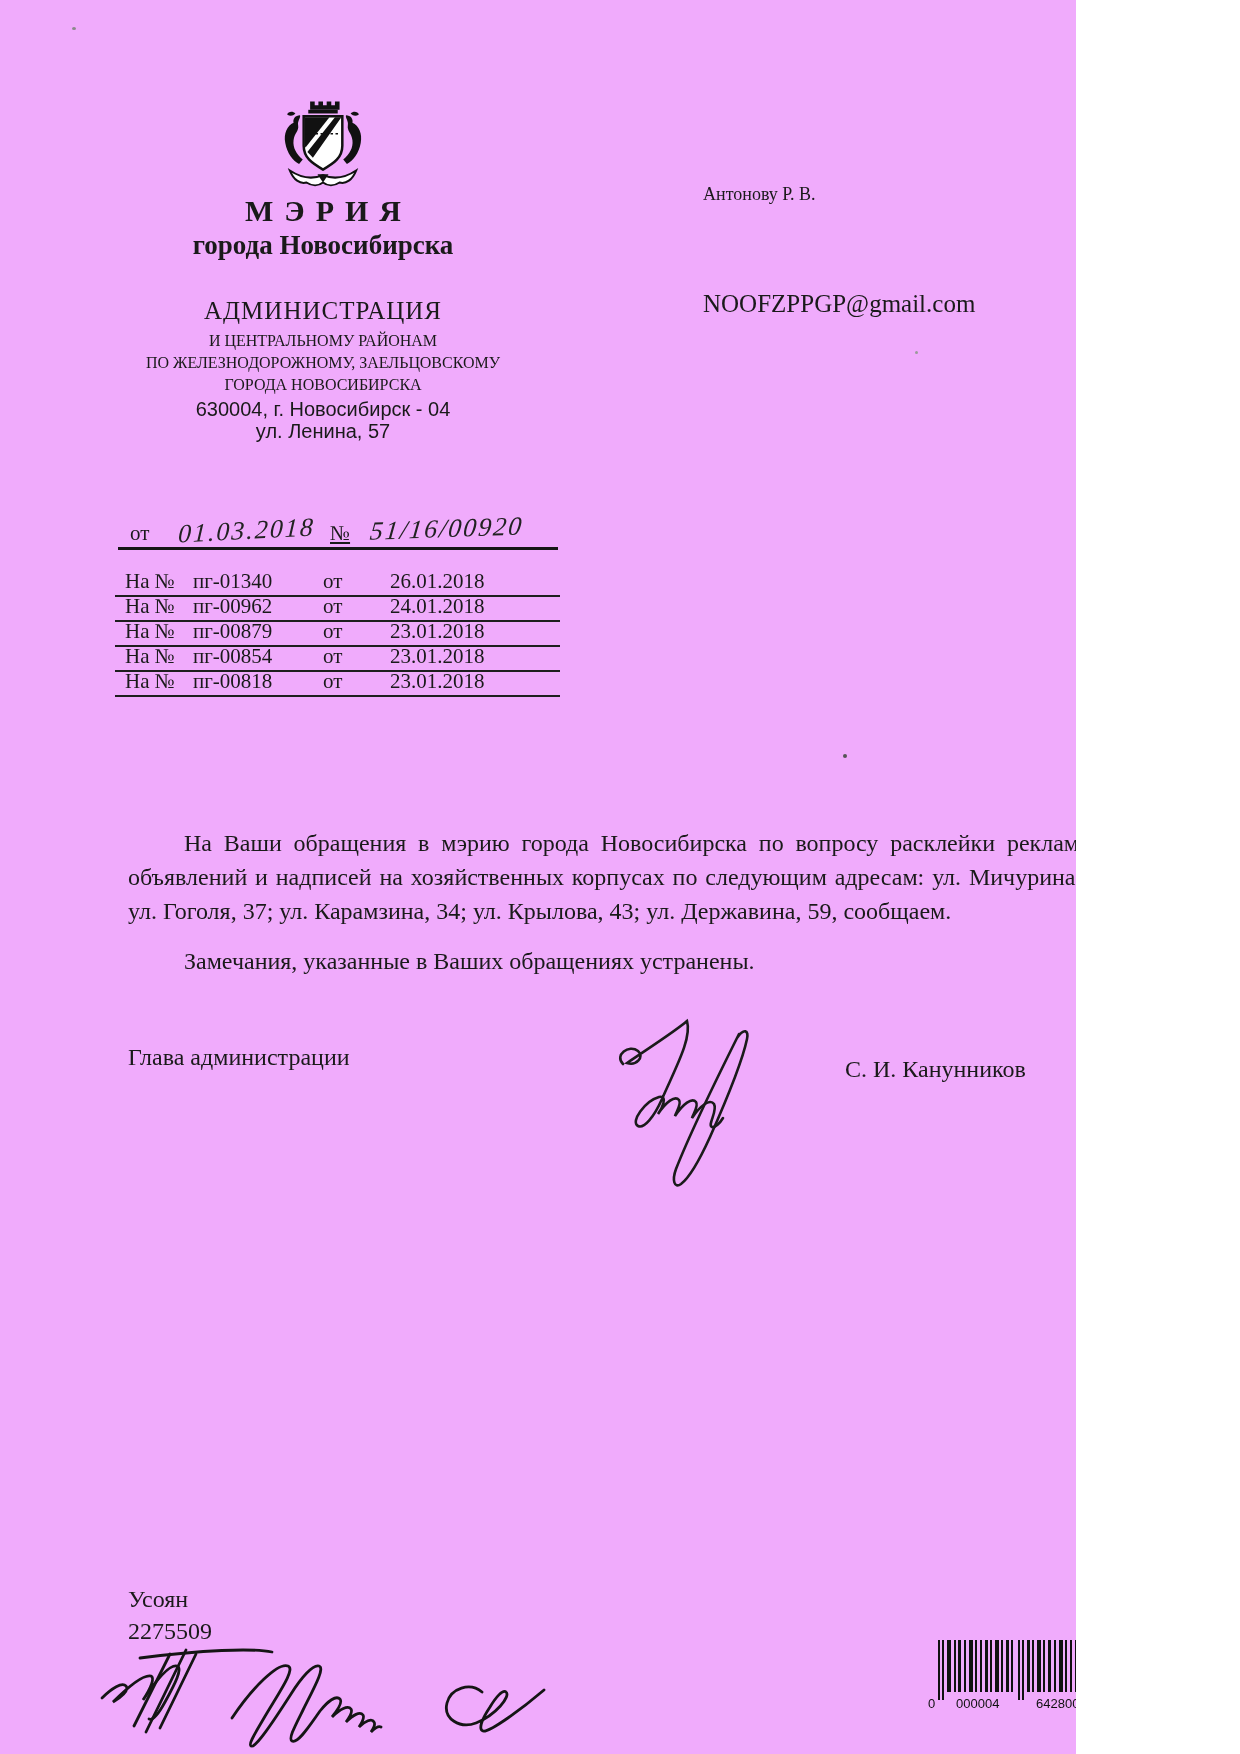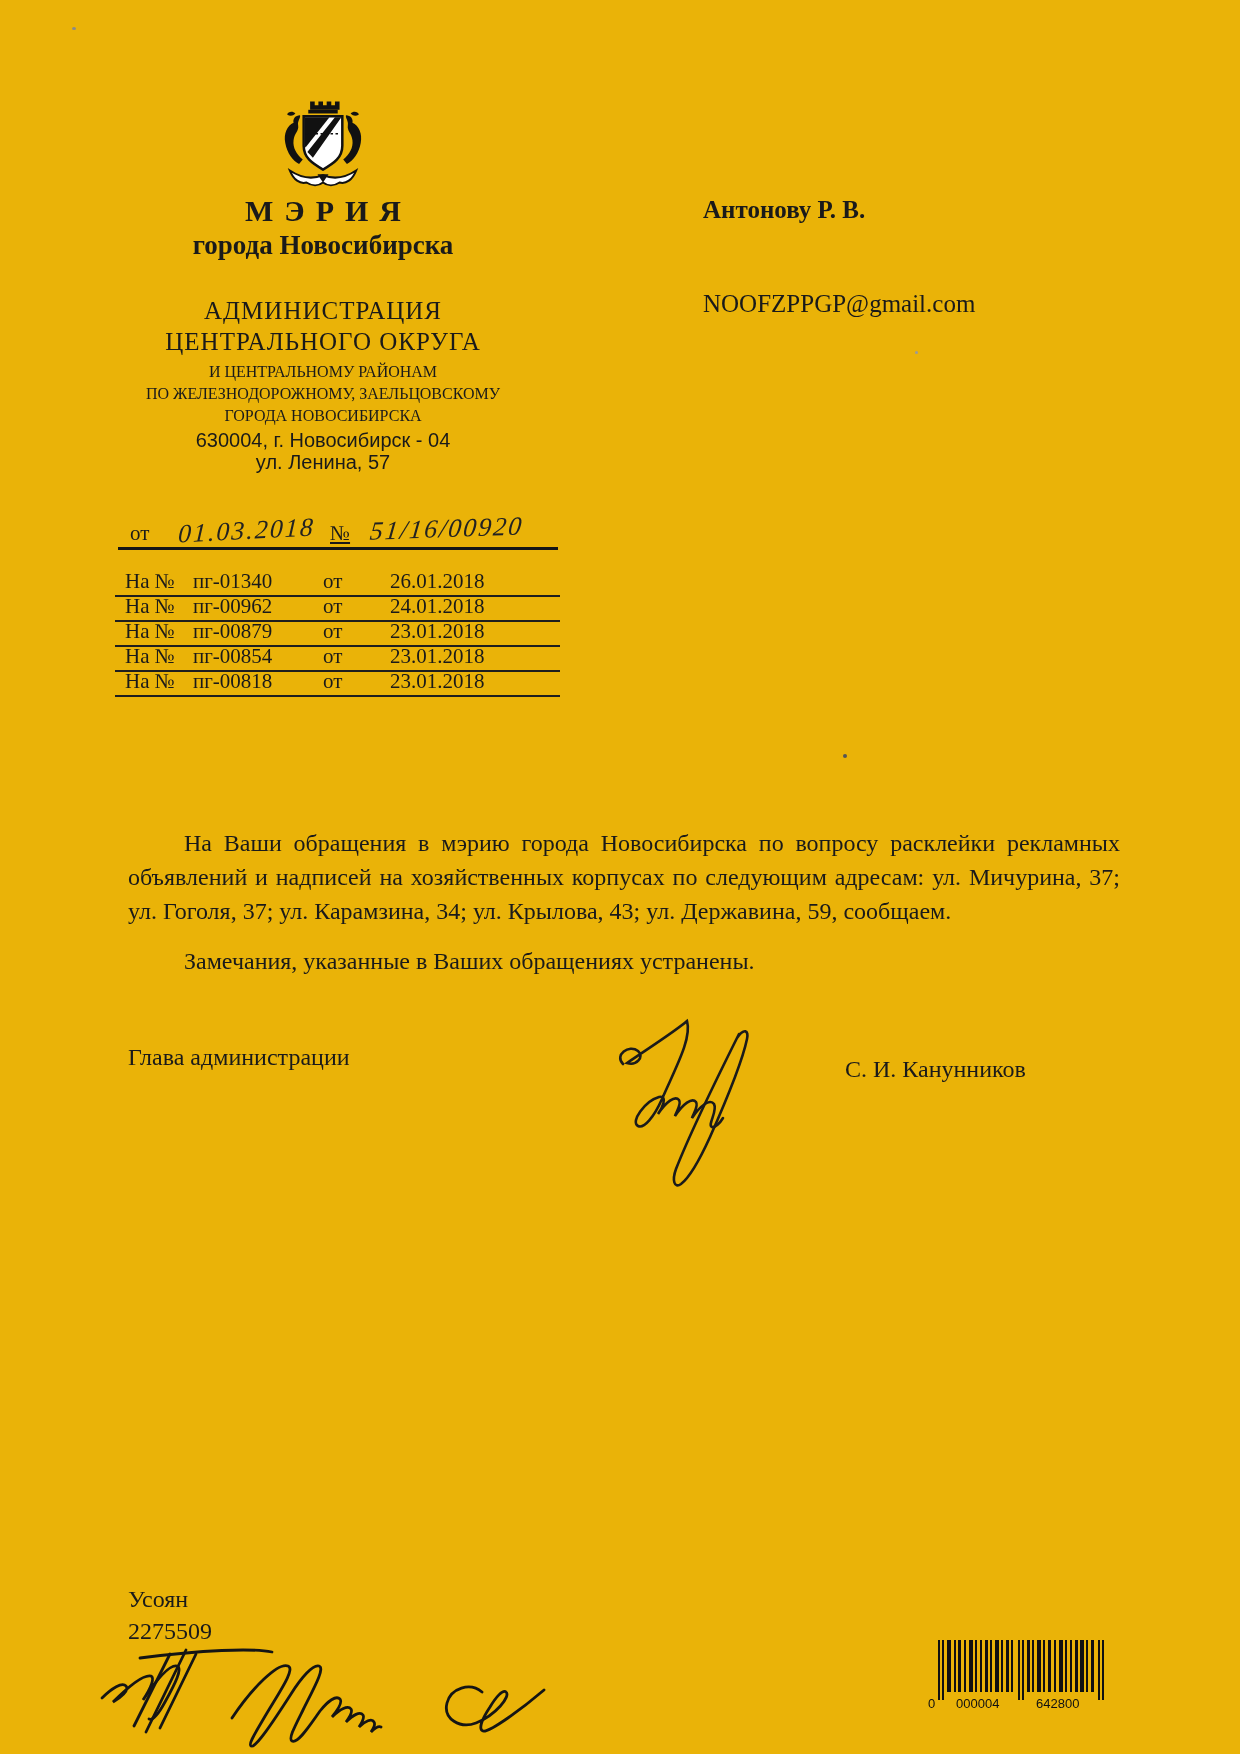--- a/index.html
+++ b/index.html
@@ -1,18 +1,18 @@
 <!DOCTYPE html>
 <html><head>
 <meta charset="utf-8">
 <style>
   * { margin:0; padding:0; box-sizing:border-box; }
   html,body { background:#ffffff; }
   .page {
-    position:relative; width:1240px; height:1754px; background:#eab308;
+    position:relative; width:1076px; height:1754px; background:#f0abfc;
     font-family:"Liberation Serif", serif; color:#1a1a1a; overflow:hidden;
   }
   
   .letterhead { position:absolute; left:98px; top:96px; width:450px; text-align:center; }
   .emblem { display:block; margin:0 auto 6px auto; }
   .org-top { font-size:30px; font-weight:bold; letter-spacing:11px; padding-left:11px; }
   .org-city { font-size:27px; font-weight:bold; margin-top:2px; }
   .division { font-size:25px; letter-spacing:1px; margin-top:34px; line-height:31px; }
   .districts { font-size:16px; line-height:22px; margin-top:4px; }
   .addr { font-family:"Liberation Sans", sans-serif; font-size:20px; line-height:22px; margin-top:2px; }
@@ -26,21 +26,21 @@
   .hw-num { position:absolute; left:252px; bottom:6px; font-size:26px; font-style:italic;
             transform:rotate(-2deg) skewX(-8deg); letter-spacing:2px; color:#222; }
   
   .refs { position:absolute; left:115px; top:572px; width:445px; }
   .ref-row { position:relative; height:25px; border-bottom:2px solid #1e1e1e; font-size:21px; }
   .ref-row .r-lbl { position:absolute; left:10px; bottom:1px; }
   .ref-row .r-num { position:absolute; left:78px; bottom:1px; }
   .ref-row .r-ot  { position:absolute; left:208px; bottom:1px; }
   .ref-row .r-date{ position:absolute; left:275px; bottom:1px; }
   
-  .recipient-name { position:absolute; left:703px; top:196px; font-size:25px;font-weight:bold; }
+  .recipient-name { position:absolute; left:703px; top:184px; font-size:18px; }
   .recipient-email { position:absolute; left:703px; top:290px; font-size:25px; }
   
   .body-text { position:absolute; left:128px; top:810px; width:992px;
                font-size:24px; line-height:34px; text-align:justify; }
   .body-text p { text-indent:56px;margin-top:16px; }
   
   .sig-title { position:absolute; left:128px; top:1044px; font-size:24px; }
   .sig-name  { position:absolute; left:845px; top:1056px; font-size:24px; }
   .sig-main  { position:absolute; left:575px; top:1002px; }
   
@@ -85,21 +85,20 @@
       <path d="M75,20 c5,0 8,4 7,8 c7,3 11,12 9,22 c-2,11 -8,19 -15,23 l-4,-5 c7,-6 11,-13 10,-21 c-1,-8 -6,-10 -5,-16 c1,-5 -3,-8 -2,-11 z" fill="#111"></path>
       <path d="M80,18 c3,-3 8,-2 9,1 c-3,2 -6,2 -9,-1 z" fill="#111"></path>
 
       <path d="M14,80 c12,8 24,10 36,5 c12,5 24,3 36,-5 c-4,10 -11,15 -18,13 c-6,4 -13,4 -18,0 c-5,4 -12,4 -18,0 c-7,2 -14,-3 -18,-13 z" fill="#ffffff" stroke="#111" stroke-width="2"></path>
       <path d="M44,84 h12 l-6,9 z" fill="#111"></path>
     </svg>
     <div class="org-top">МЭРИЯ</div>
     <div class="org-city">города Новосибирска</div>
     <div class="division">
       <div>АДМИНИСТРАЦИЯ</div>
-      <div>ЦЕНТРАЛЬНОГО ОКРУГА</div>
     </div>
     <div class="districts">
       <div>И ЦЕНТРАЛЬНОМУ РАЙОНАМ</div>
       <div>ПО ЖЕЛЕЗНОДОРОЖНОМУ, ЗАЕЛЬЦОВСКОМУ</div>
       <div>ГОРОДА НОВОСИБИРСКА</div>
     </div>
     <div class="addr">
       <div>630004, г. Новосибирск - 04</div>
       <div>ул. Ленина, 57</div>
     </div>

